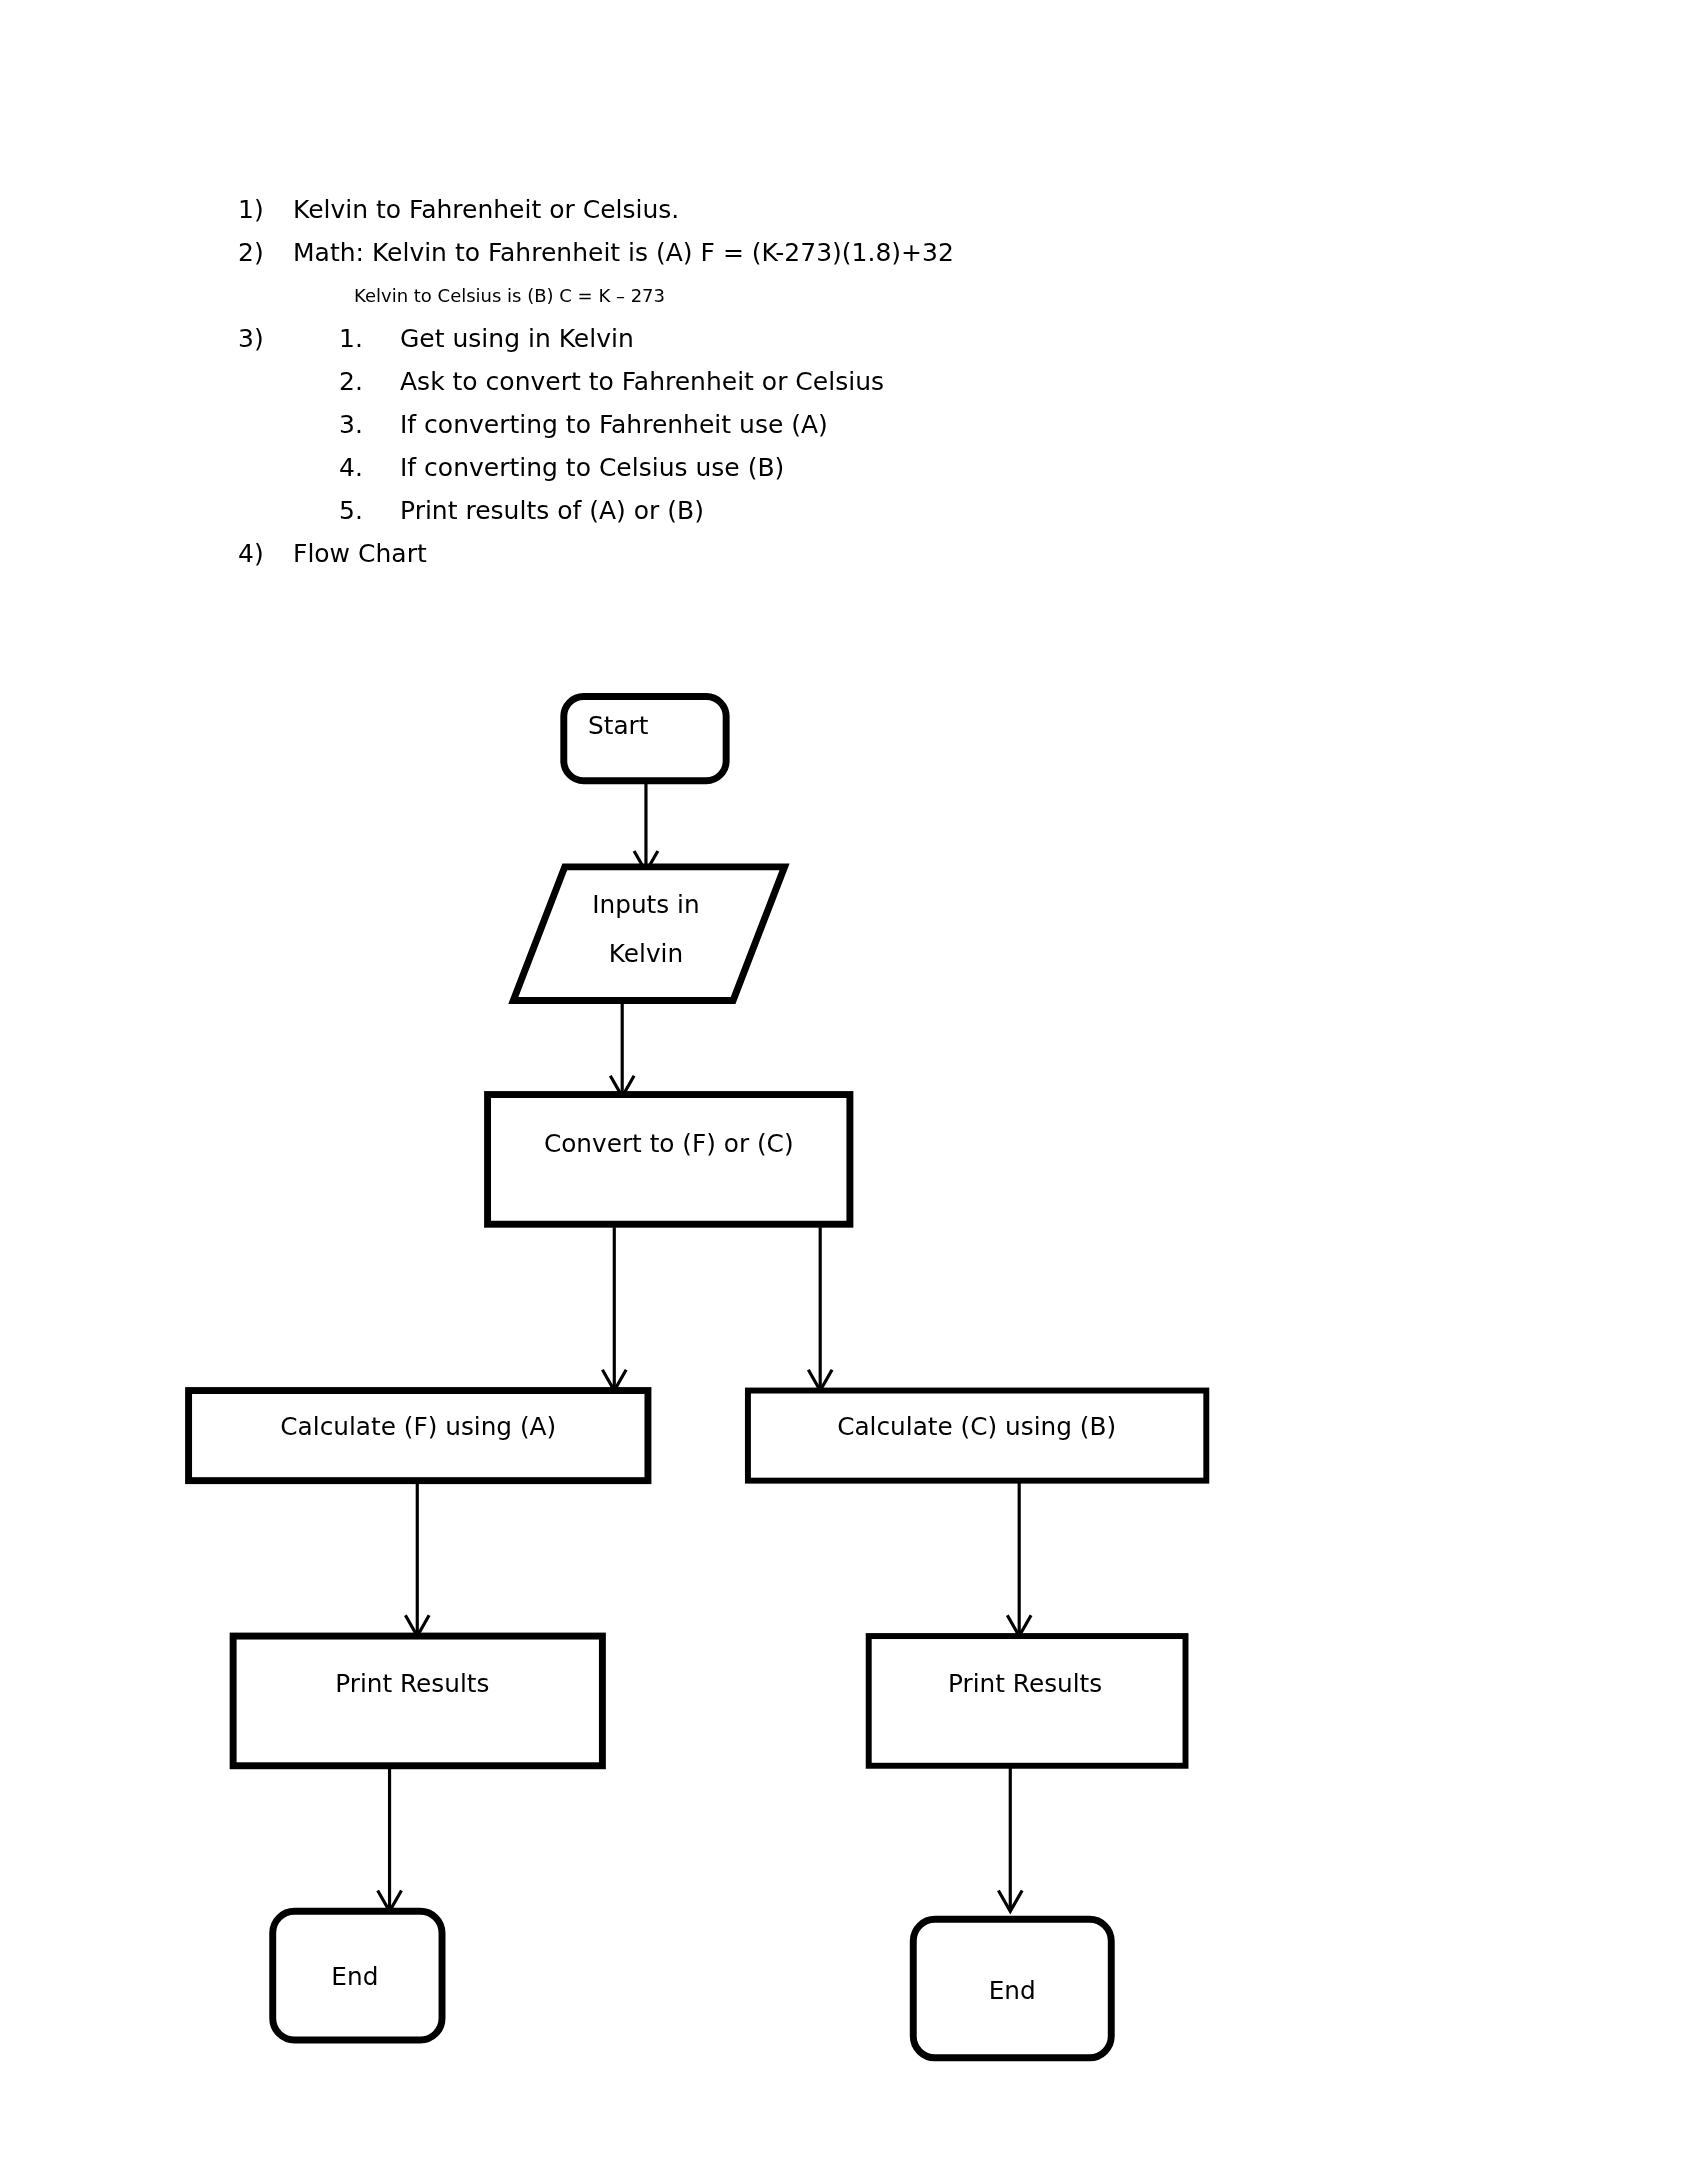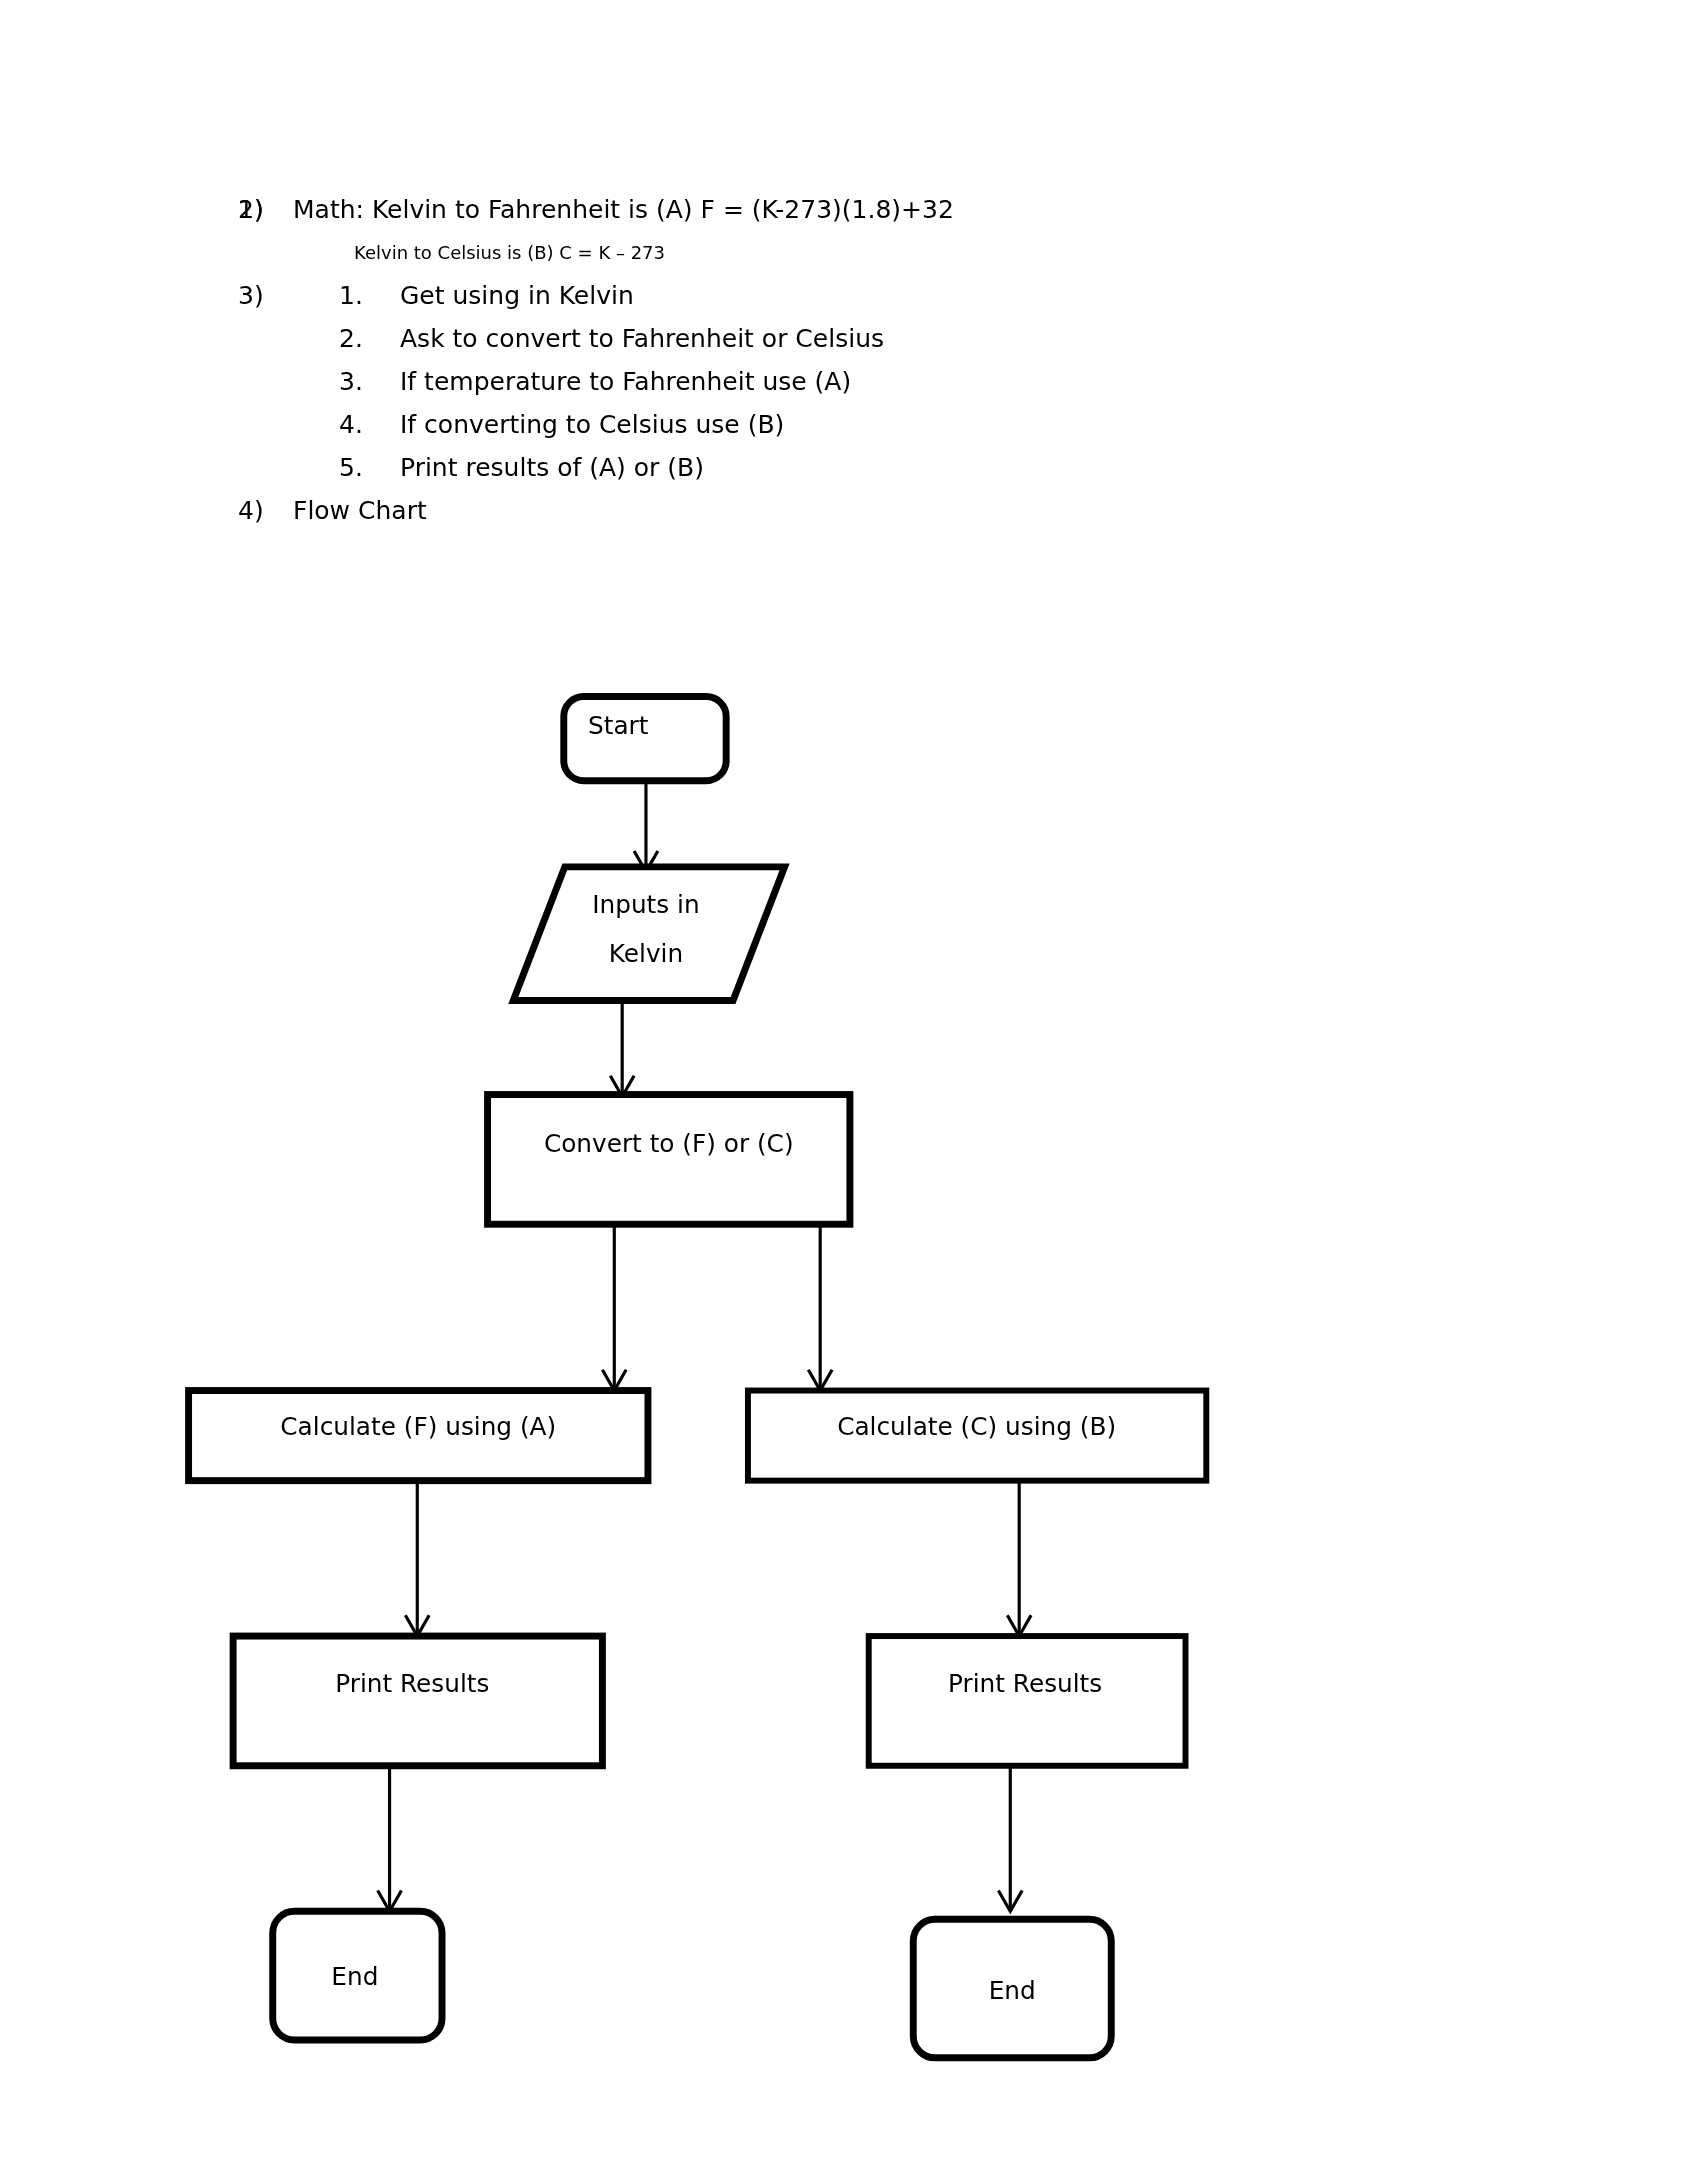--- a/index.html
+++ b/index.html
@@ -114,20 +114,21 @@
 </head>
 <body>
 
 <div class="page">
 
   <div class="doc-body">
     <ol class="olist">
 
       <li class="lvl1-item">
         <span class="marker">1)</span>
+        <span class="lvl1-text">Kelvin to Fahrenheit or Celsius.</span>
       </li>
 
       <li class="lvl1-item">
         <span class="marker">2)</span>
         <span class="lvl1-text">Math: Kelvin to Fahrenheit  is  (A) F = (K-273)(1.8)+32</span>
         <span class="cont-line">Kelvin to Celsius is        (B) C = K – 273</span>
       </li>
 
       <li class="lvl1-item">
         <span class="marker">3)</span>
@@ -135,21 +136,21 @@
           <li class="sub-item">
             <span class="marker">1.</span>
             <span>Get using in Kelvin</span>
           </li>
           <li class="sub-item">
             <span class="marker">2.</span>
             <span>Ask to convert to Fahrenheit or Celsius</span>
           </li>
           <li class="sub-item">
             <span class="marker">3.</span>
-            <span>If temperature to Fahrenheit use (A)</span>
+            <span>If converting to Fahrenheit use (A)</span>
           </li>
           <li class="sub-item">
             <span class="marker">4.</span>
             <span>If converting to Celsius use (B)</span>
           </li>
           <li class="sub-item">
             <span class="marker">5.</span>
             <span>Print results of (A) or (B)</span>
           </li>
         </ol>

